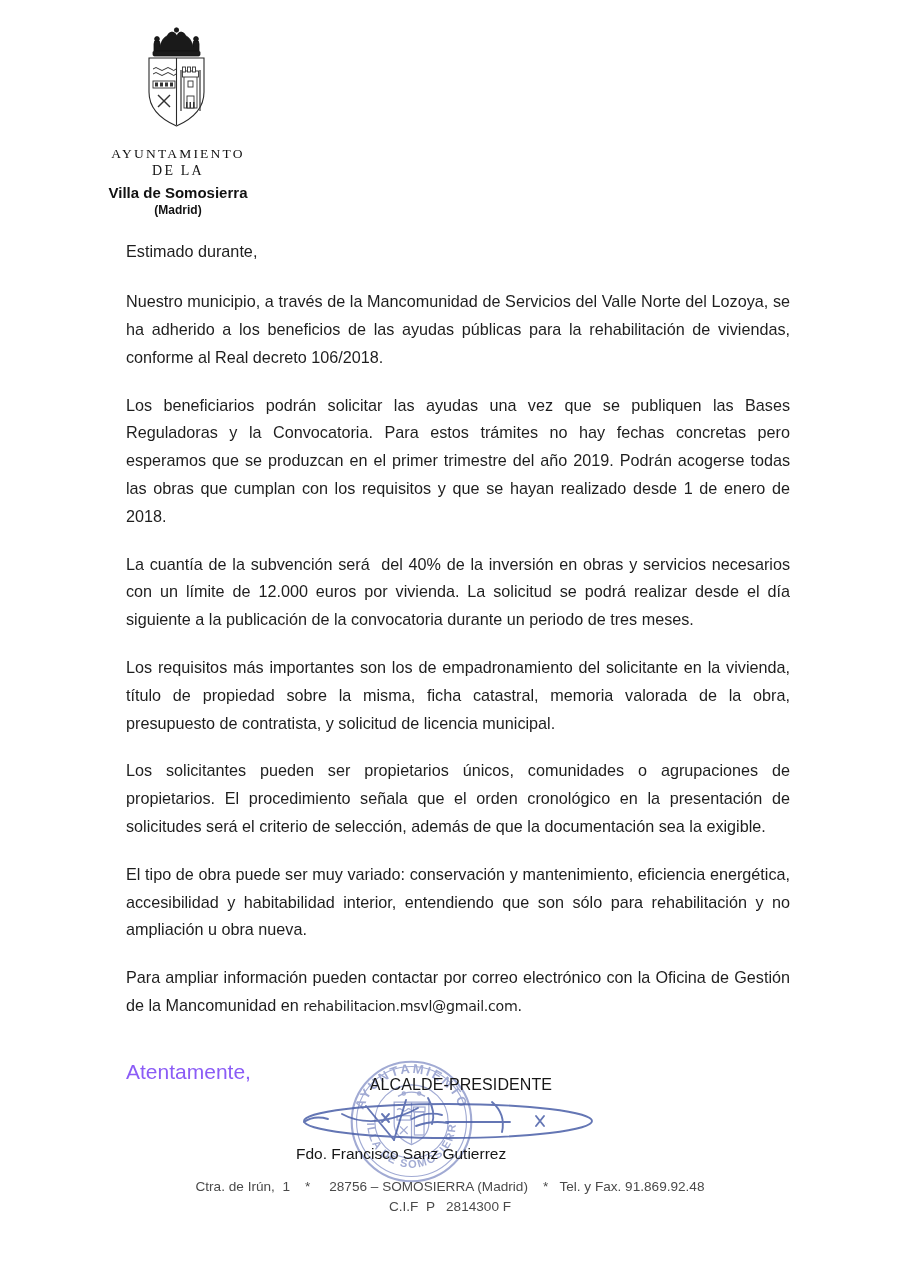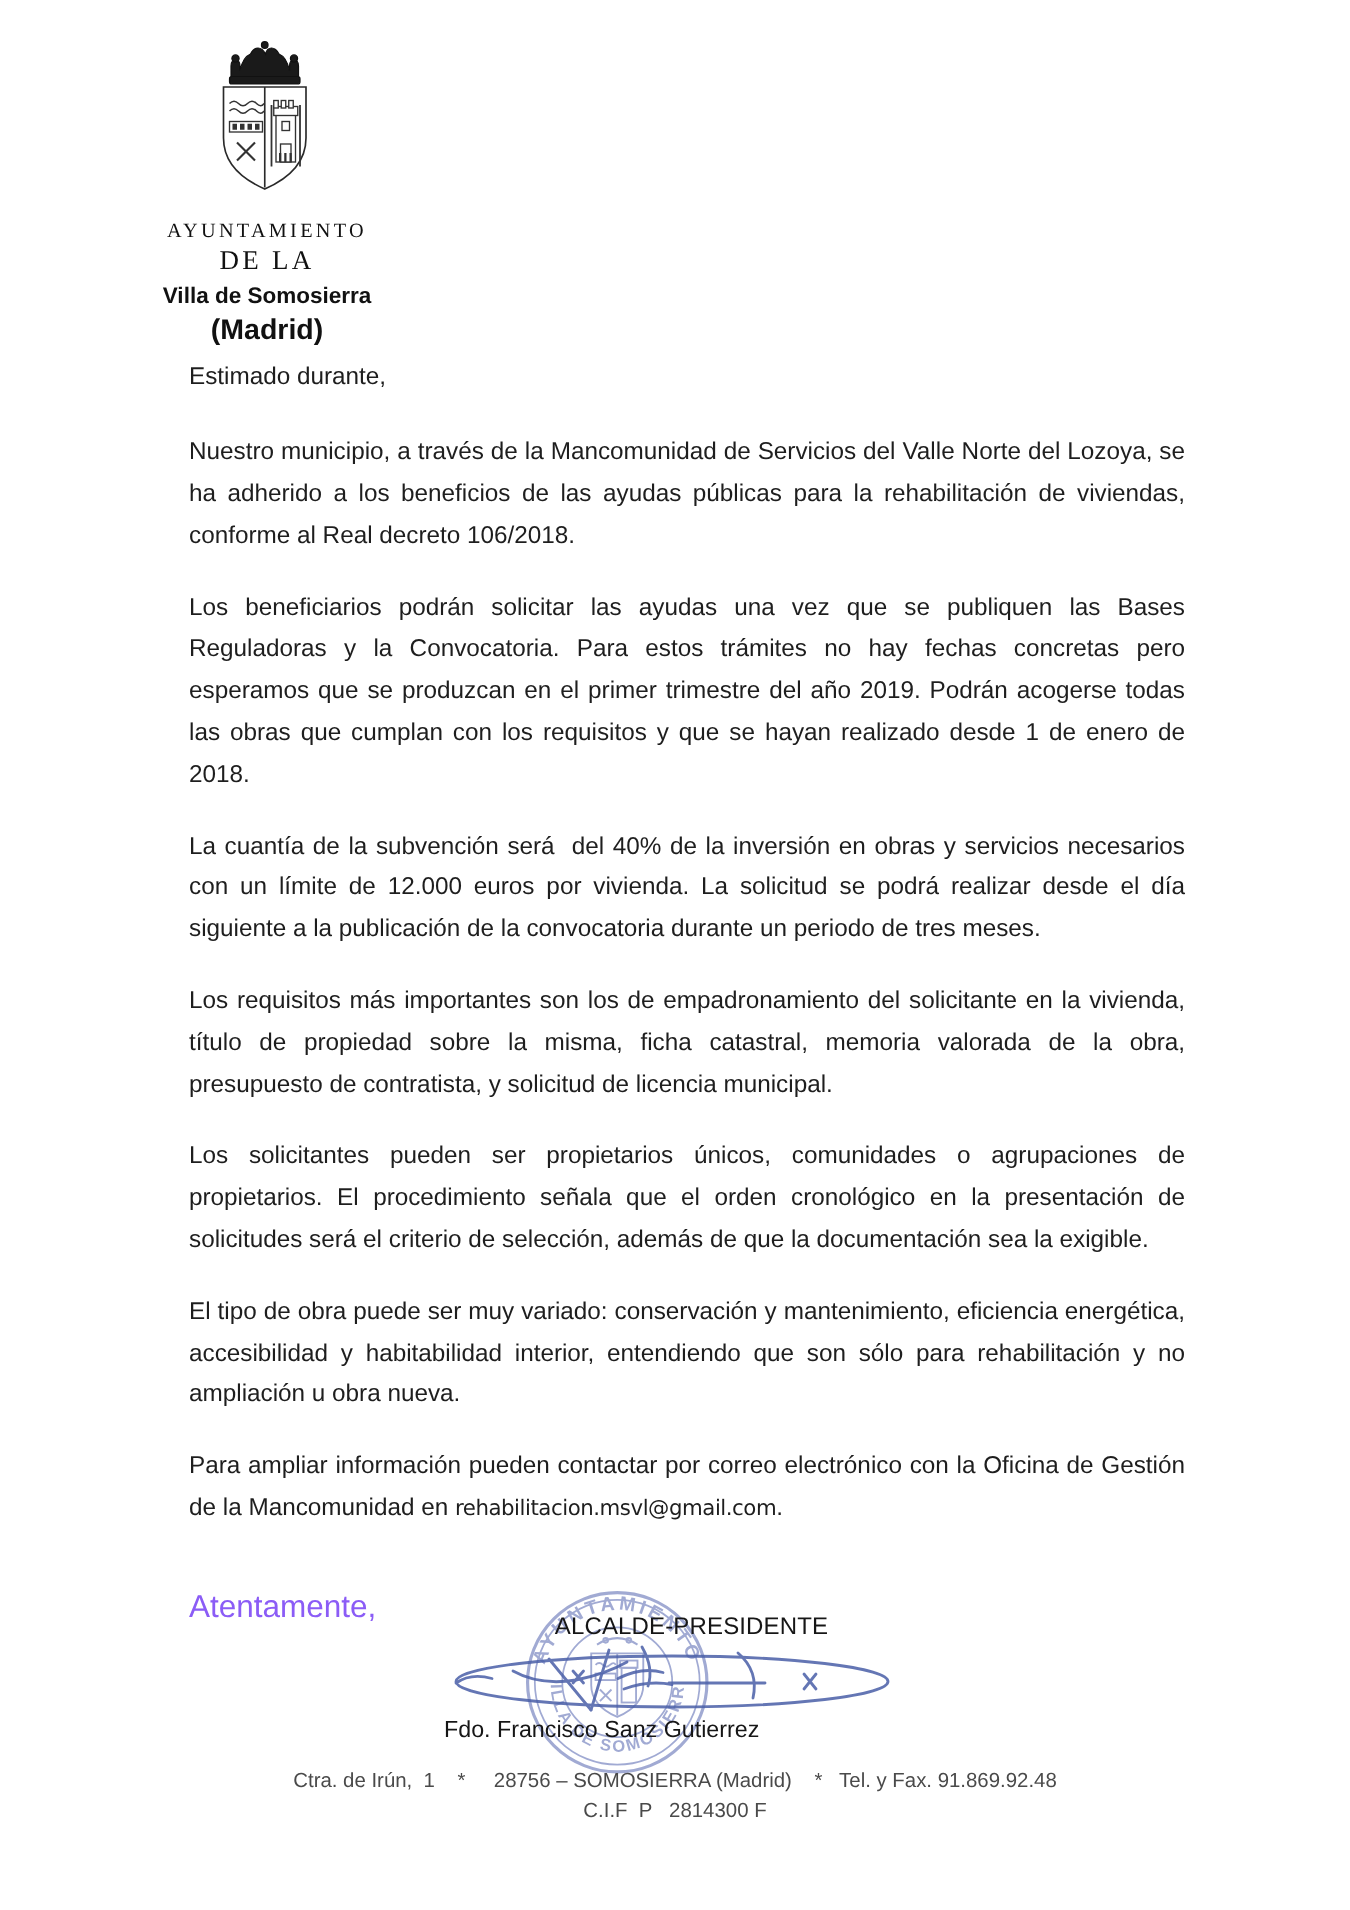--- a/index.html
+++ b/index.html
@@ -31,37 +31,37 @@
   .lh-line1 {
     font-family: "Liberation Serif", serif;
     font-size: 13.5px;
     letter-spacing: 2.2px;
     color: #111;
     margin-top: 7px;
     line-height: 1.28;
   }
   .lh-line2 {
     font-family: "Liberation Serif", serif;
-    font-size: 18px;
+    font-size: 14px;
     letter-spacing: 2.2px;
     color: #111;
     line-height: 1.28;
   }
   .lh-line3 {
     font-family: "Liberation Sans", sans-serif;
     font-weight: bold;
     font-size: 15px;
     color: #111;
     margin-top: 3px;
     line-height: 1.32;
   }
   .lh-line4 {
     font-family: "Liberation Sans", sans-serif;
     font-weight: bold;
-    font-size: 19px;
+    font-size: 12px;
     color: #111;
     line-height: 1.32;
   }
 
   
   .letter-body {
     position: absolute;
     left: 126px;
     top: 243px;
     width: 664px;

